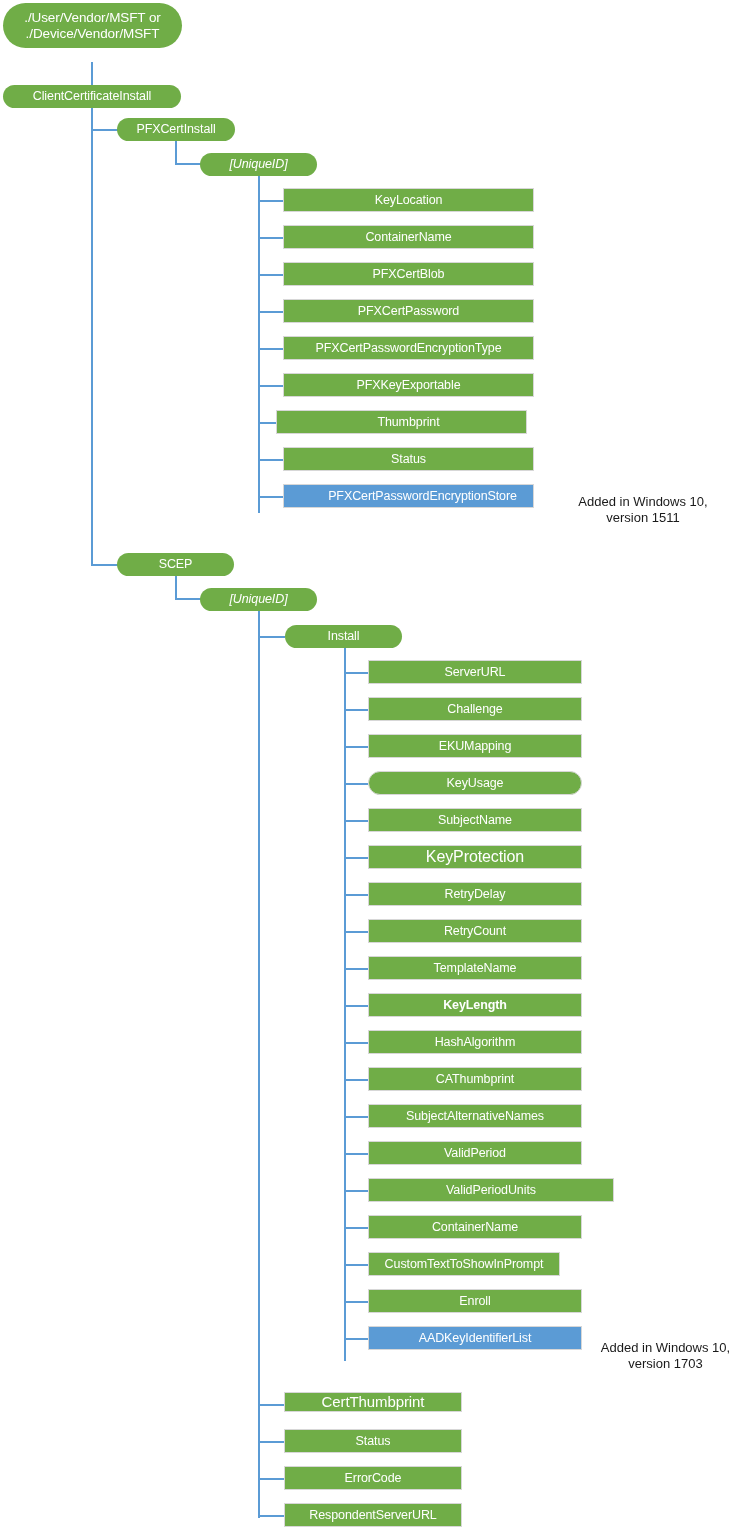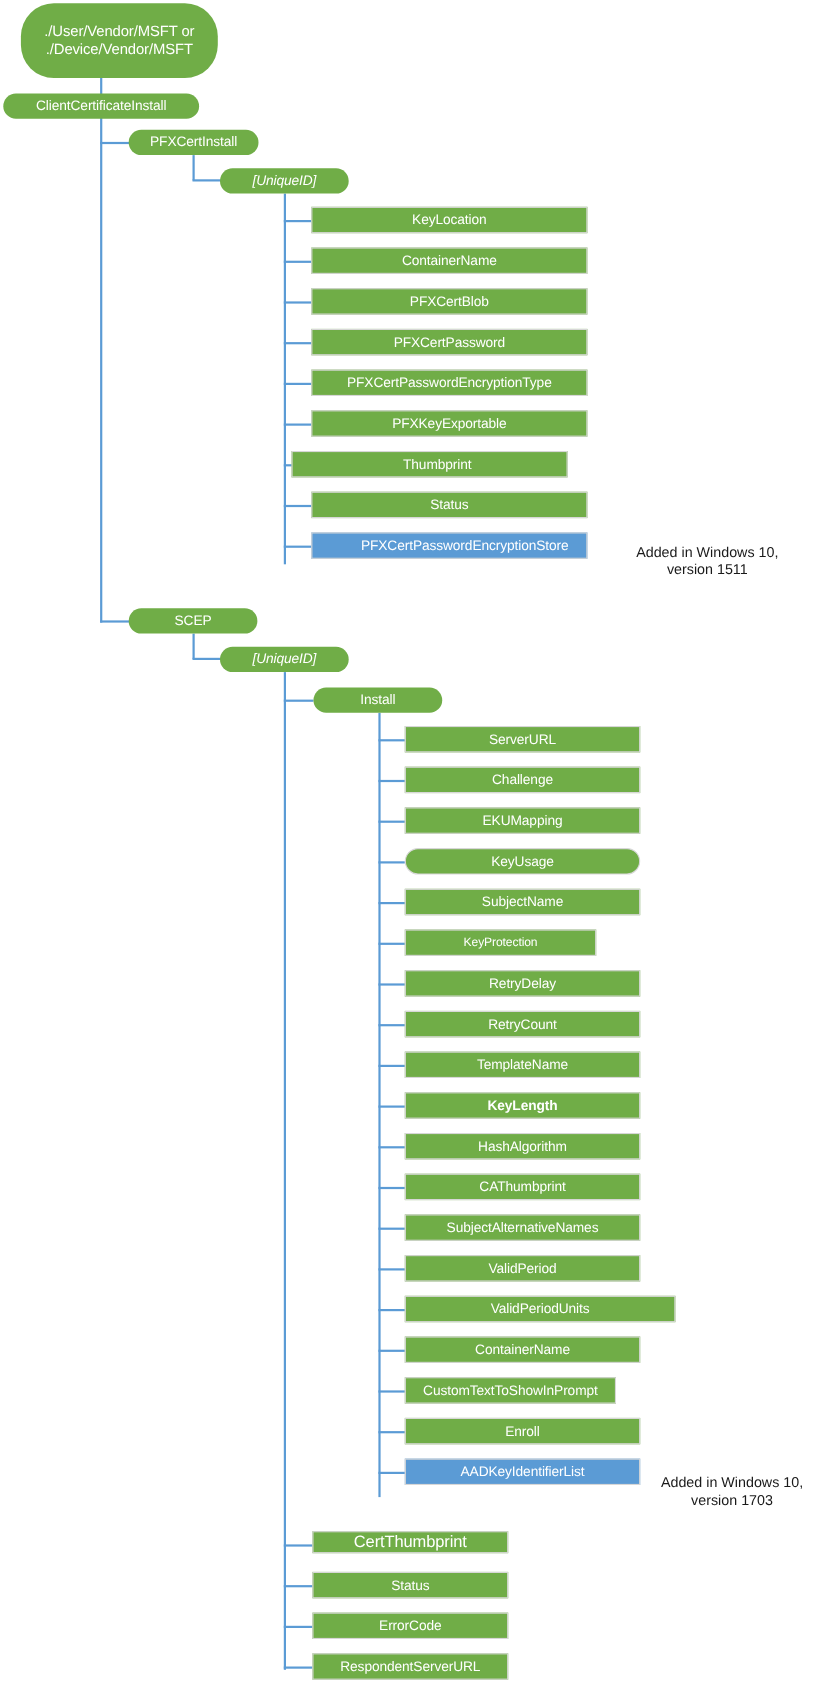--- a/index.html
+++ b/index.html
@@ -90,21 +90,21 @@
   <div class="vline" style="left:258px; top:176px; height:337px;"></div>
 
   <div class="vline" style="left:175px; top:576px; height:23px;"></div>
   <div class="hline" style="left:175px; top:598px; width:27px;"></div>
 
   <div class="vline" style="left:258px; top:611px; height:907px;"></div>
   <div class="hline" style="left:258px; top:636px; width:27px;"></div>
 
   <div class="vline" style="left:344px; top:648px; height:713px;"></div>
 
-  <div class="node green root" style="left:19px; top:3px; width:179px; height:68px; font-size:13.5px;justify-content:center;">
+  <div class="node green root" style="left:3px; top:3px; width:179px; height:45px; font-size:13.5px;justify-content:center;">
     <span class="line-holder">
       <span>./User/Vendor/MSFT or</span><br>
       <span>./Device/Vendor/MSFT</span>
     </span>
   </div>
 
   <div class="node green rounded" style="left:3px; top:85px; width:178px; height:23px; font-size:12.5px;">ClientCertificateInstall</div>
 
   <div class="node green rounded" style="left:117px; top:118px; width:118px; height:23px; font-size:12.5px;">PFXCertInstall</div>
 
@@ -123,39 +123,39 @@
       <div class="node green" style="left: 283px; top: 225px; width: 251px; height: 24px; font-size: 12.5px;">ContainerName</div>
       <div class="hline" style="left: 258px; top: 274px; width: 25px;"></div>
       <div class="node green" style="left: 283px; top: 262px; width: 251px; height: 24px; font-size: 12.5px;">PFXCertBlob</div>
       <div class="hline" style="left: 258px; top: 311px; width: 25px;"></div>
       <div class="node green" style="left: 283px; top: 299px; width: 251px; height: 24px; font-size: 12.5px;">PFXCertPassword</div>
       <div class="hline" style="left: 258px; top: 348px; width: 25px;"></div>
       <div class="node green" style="left: 283px; top: 336px; width: 251px; height: 24px; font-size: 12.5px;">PFXCertPasswordEncryptionType</div>
       <div class="hline" style="left: 258px; top: 385px; width: 25px;"></div>
       <div class="node green" style="left: 283px; top: 373px; width: 251px; height: 24px; font-size: 12.5px;">PFXKeyExportable</div>
       <div class="hline" style="left: 258px; top: 422px; width: 25px;"></div>
-      <div class="node green" style="left: 265px; top: 410px; width: 251px; height: 24px; font-size: 12.5px; padding-left: 14px;">Thumbprint</div>
+      <div class="node green" style="left: 276px; top: 410px; width: 251px; height: 24px; font-size: 12.5px; padding-left: 14px;">Thumbprint</div>
       <div class="hline" style="left: 258px; top: 459px; width: 25px;"></div>
       <div class="node green" style="left: 283px; top: 447px; width: 251px; height: 24px; font-size: 12.5px;">Status</div>
       <div class="hline" style="left: 258px; top: 496px; width: 25px;"></div>
       <div class="node blue" style="left: 283px; top: 484px; width: 251px; height: 24px; font-size: 12.5px; padding-left: 28px;">PFXCertPasswordEncryptionStore</div>
     </div>
   <div id="install-children-group">
       <div class="hline" style="left: 344px; top: 672px; width: 24px;"></div>
       <div class="node green" style="left: 368px; top: 660px; width: 214px; height: 24px; font-size: 12.5px;">ServerURL</div>
       <div class="hline" style="left: 344px; top: 709px; width: 24px;"></div>
       <div class="node green" style="left: 368px; top: 697px; width: 214px; height: 24px; font-size: 12.5px;">Challenge</div>
       <div class="hline" style="left: 344px; top: 746px; width: 24px;"></div>
       <div class="node green" style="left: 368px; top: 734px; width: 214px; height: 24px; font-size: 12.5px;">EKUMapping</div>
       <div class="hline" style="left: 344px; top: 783px; width: 24px;"></div>
       <div class="node green" style="left: 368px; top: 771px; width: 214px; height: 24px; font-size: 12.5px; border-radius: 12px;">KeyUsage</div>
       <div class="hline" style="left: 344px; top: 820px; width: 24px;"></div>
       <div class="node green" style="left: 368px; top: 808px; width: 214px; height: 24px; font-size: 12.5px;">SubjectName</div>
       <div class="hline" style="left: 344px; top: 857px; width: 24px;"></div>
-      <div class="node green" style="left: 368px; top: 845px; width: 174px; height: 24px; font-size: 11px;">KeyProtection</div>
+      <div class="node green" style="left: 368px; top: 845px; width: 214px; height: 24px; font-size: 16px;">KeyProtection</div>
       <div class="hline" style="left: 344px; top: 894px; width: 24px;"></div>
       <div class="node green" style="left: 368px; top: 882px; width: 214px; height: 24px; font-size: 12.5px;">RetryDelay</div>
       <div class="hline" style="left: 344px; top: 931px; width: 24px;"></div>
       <div class="node green" style="left: 368px; top: 919px; width: 214px; height: 24px; font-size: 12.5px;">RetryCount</div>
       <div class="hline" style="left: 344px; top: 968px; width: 24px;"></div>
       <div class="node green" style="left: 368px; top: 956px; width: 214px; height: 24px; font-size: 12.5px;">TemplateName</div>
       <div class="hline" style="left: 344px; top: 1005px; width: 24px;"></div>
       <div class="node green" style="left: 368px; top: 993px; width: 214px; height: 24px; font-size: 12.5px; font-weight: bold;">KeyLength</div>
       <div class="hline" style="left: 344px; top: 1042px; width: 24px;"></div>
       <div class="node green" style="left: 368px; top: 1030px; width: 214px; height: 24px; font-size: 12.5px;">HashAlgorithm</div>

